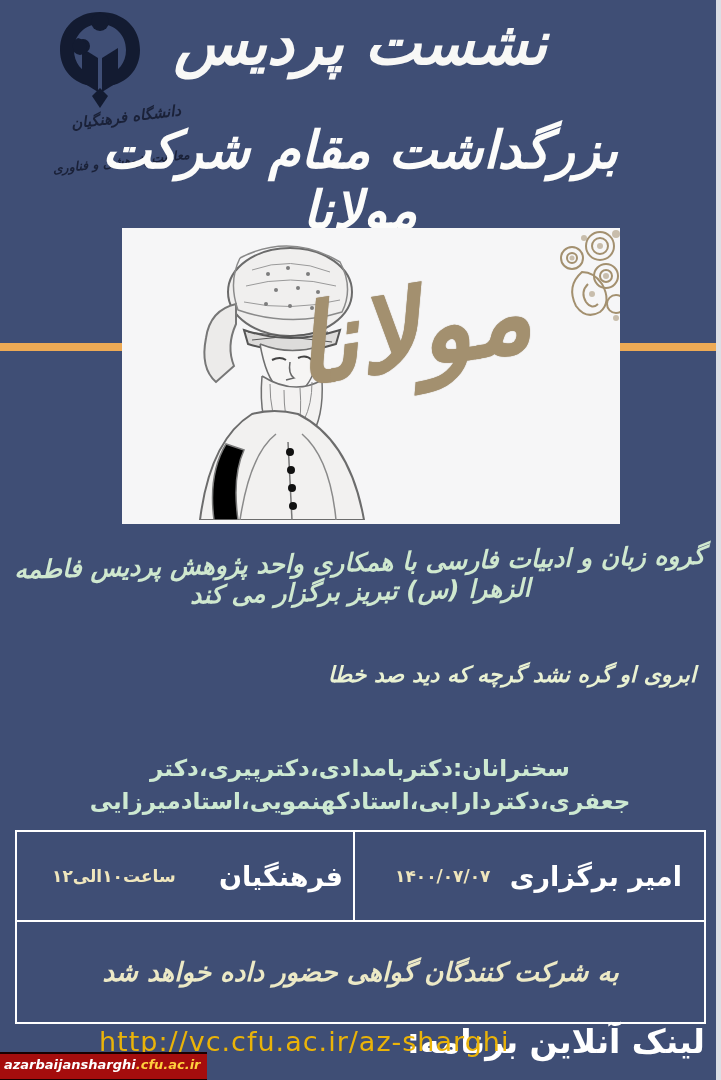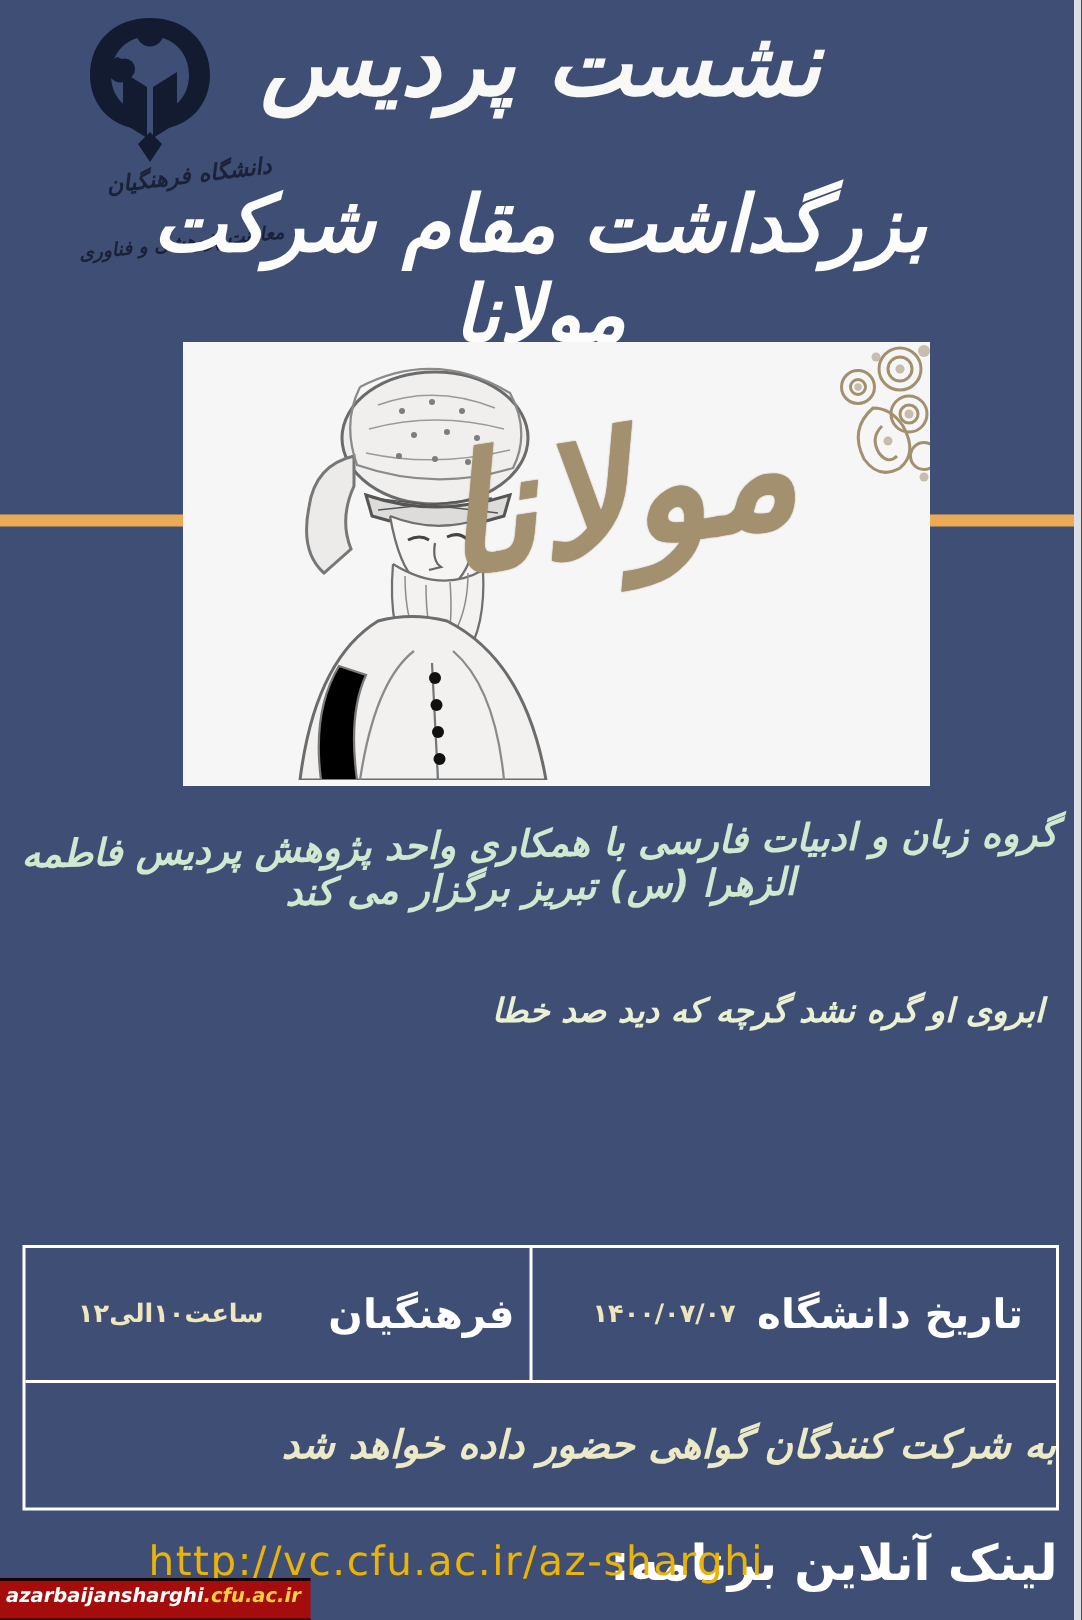--- a/index.html
+++ b/index.html
@@ -58,21 +58,21 @@
 
   
   .sched{position:absolute;left:15px;top:830px;width:691px;box-sizing:border-box;
     border:2px solid #fff;}
   .sched-row1{display:flex;flex-direction:row;height:88px;border-bottom:2px solid #fff;}
   .cell{display:flex;align-items:center;justify-content:space-between;box-sizing:border-box;}
   .cell-date{width:351px;border-left:2px solid #fff;padding:0 22px 0 40px;}
   .cell-day{width:336px;padding:0 10px 0 35px;}
   .lbl-white{color:#ffffff;font-size:27px;font-weight:bold;}
   .val-cream{color:#efe6bd;font-size:17px;font-weight:bold;}
-  .sched-row2{height:83px;display:flex;align-items:center;justify-content:flex-start;}
+  .sched-row2{height:100px;display:flex;align-items:center;justify-content:center;}
   .cert-note{color:#ece9c6;font-size:26px;font-weight:bold;font-style:italic;}
 
   
   .footer-label{position:absolute;right:16px;top:1022px;color:#ffffff;
     font-size:33px;font-weight:bold;}
   .footer-link{position:absolute;left:55px;top:1026px;direction:ltr;
     color:#eab308;font-size:27px;letter-spacing:1px;font-weight:normal;margin-left:44px;}
 
   
   .watermark{position:absolute;left:0;top:1052px;height:21px;min-width:158px;
@@ -179,25 +179,29 @@
       </g>
     </svg>
   </div>
 
   <div class="organizer">گروه زبان و ادبیات فارسی با همکاری واحد پژوهش پردیس فاطمه الزهرا (س) تبریز برگزار می کند</div>
 
   <div class="verse">
     <span class="half-left">ابروی او گره نشد گرچه که دید صد خطا</span>
   </div>
 
+  <div class="speakers">
+    <div>سخنرانان:دکتربامدادی،دکترپیری،دکتر</div>
+    <div>جعفری،دکتردارابی،استادکهنمویی،استادمیرزایی</div>
+  </div>
 
   <div class="sched">
     <div class="sched-row1">
       <div class="cell cell-date">
-        <span class="lbl-white">تاریخ دانشگاه</span>
+        <span class="lbl-white">امیر برگزاری</span>
         <span class="val-cream">۱۴۰۰/۰۷/۰۷</span>
       </div>
       <div class="cell cell-day">
         <span class="lbl-white">فرهنگیان</span>
         <span class="val-cream">ساعت۱۰الی۱۲</span>
       </div>
     </div>
     <div class="sched-row2">
       <span class="cert-note">به شرکت کنندگان گواهی حضور داده خواهد شد</span>
     </div>

